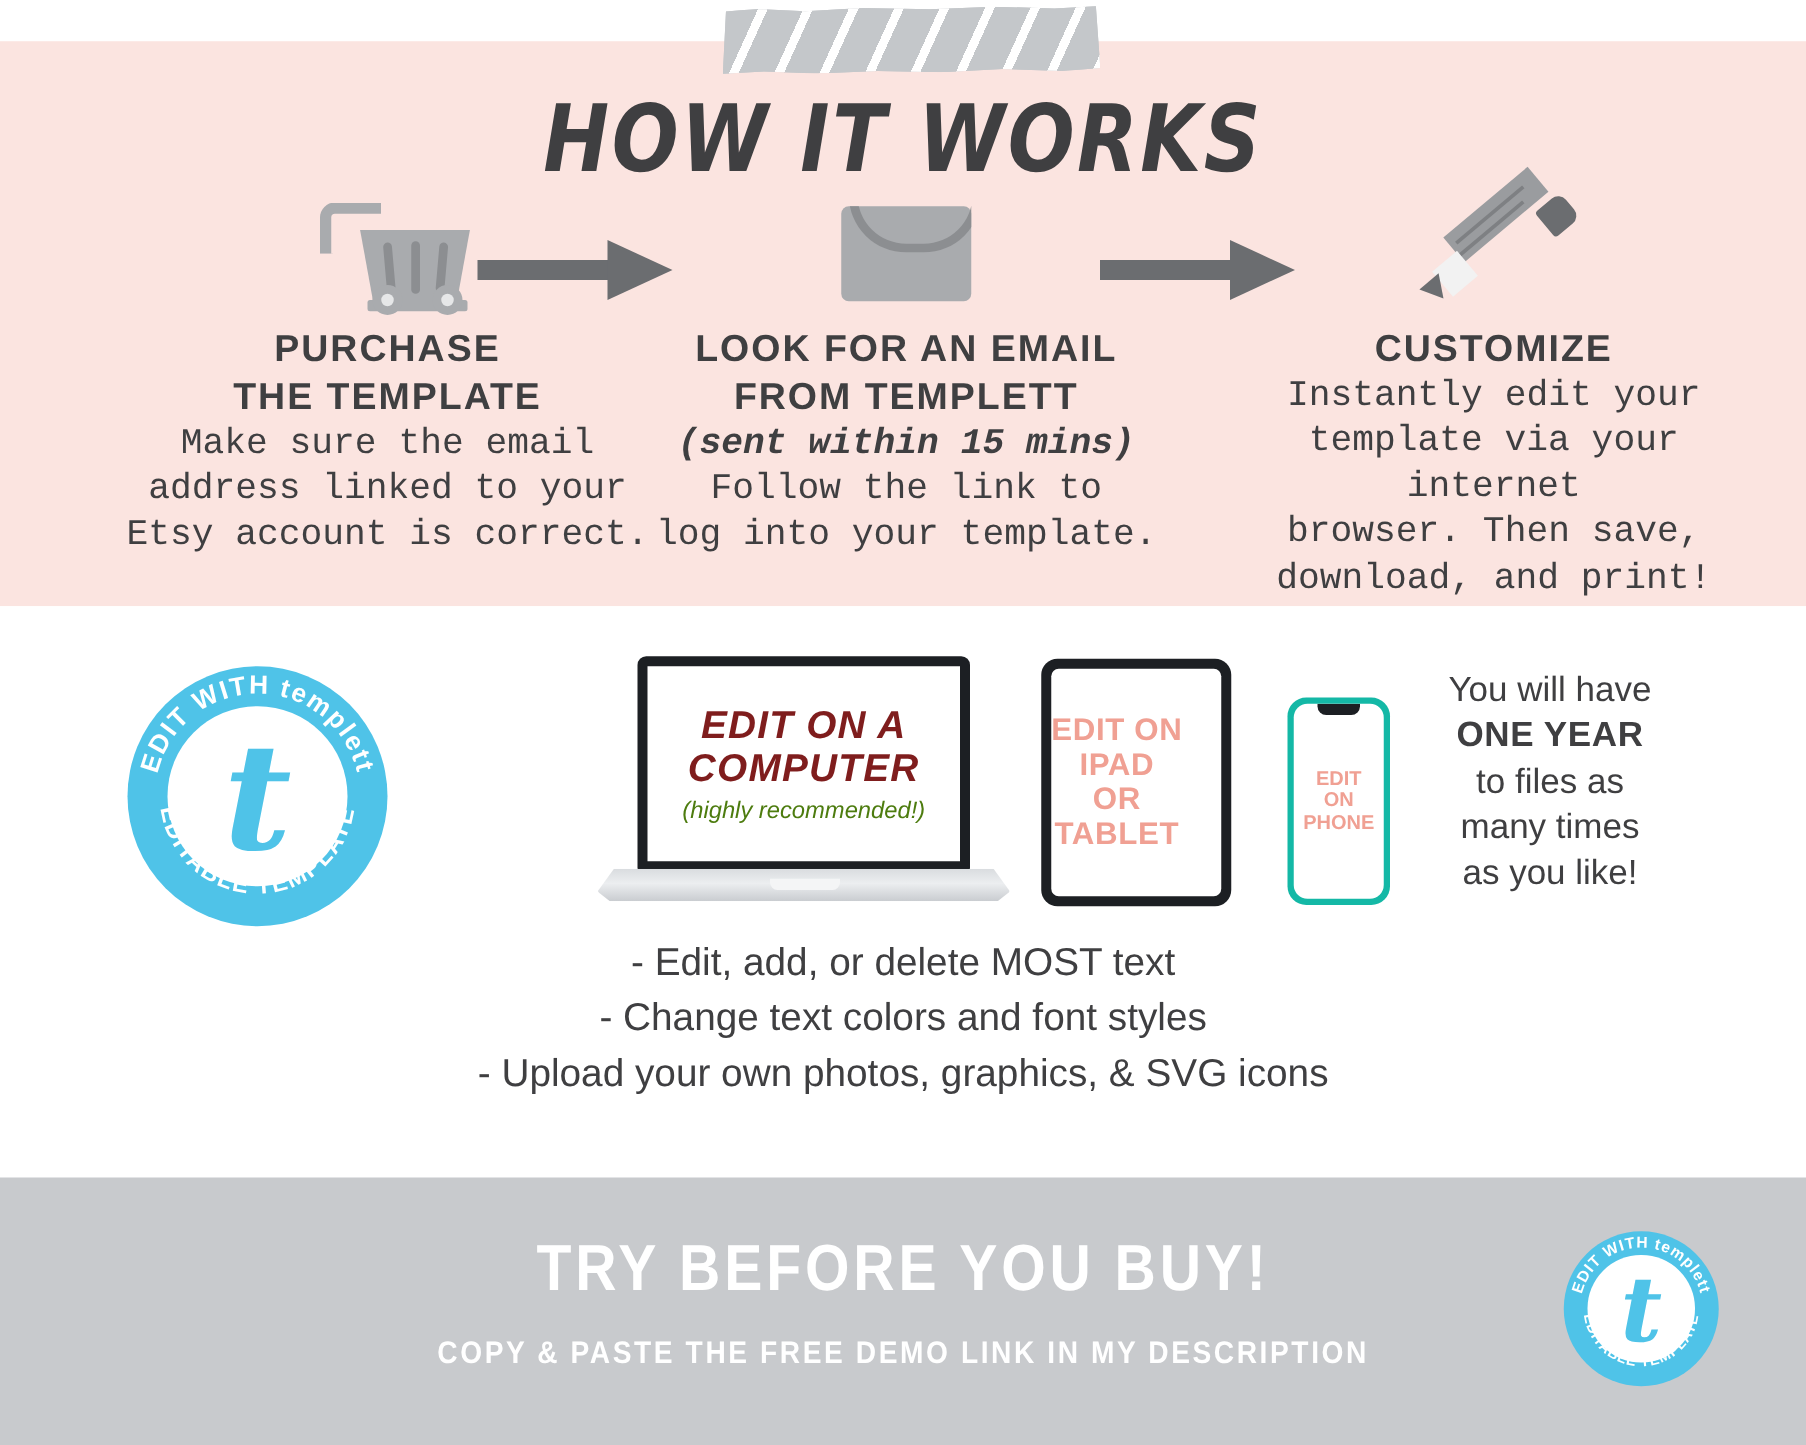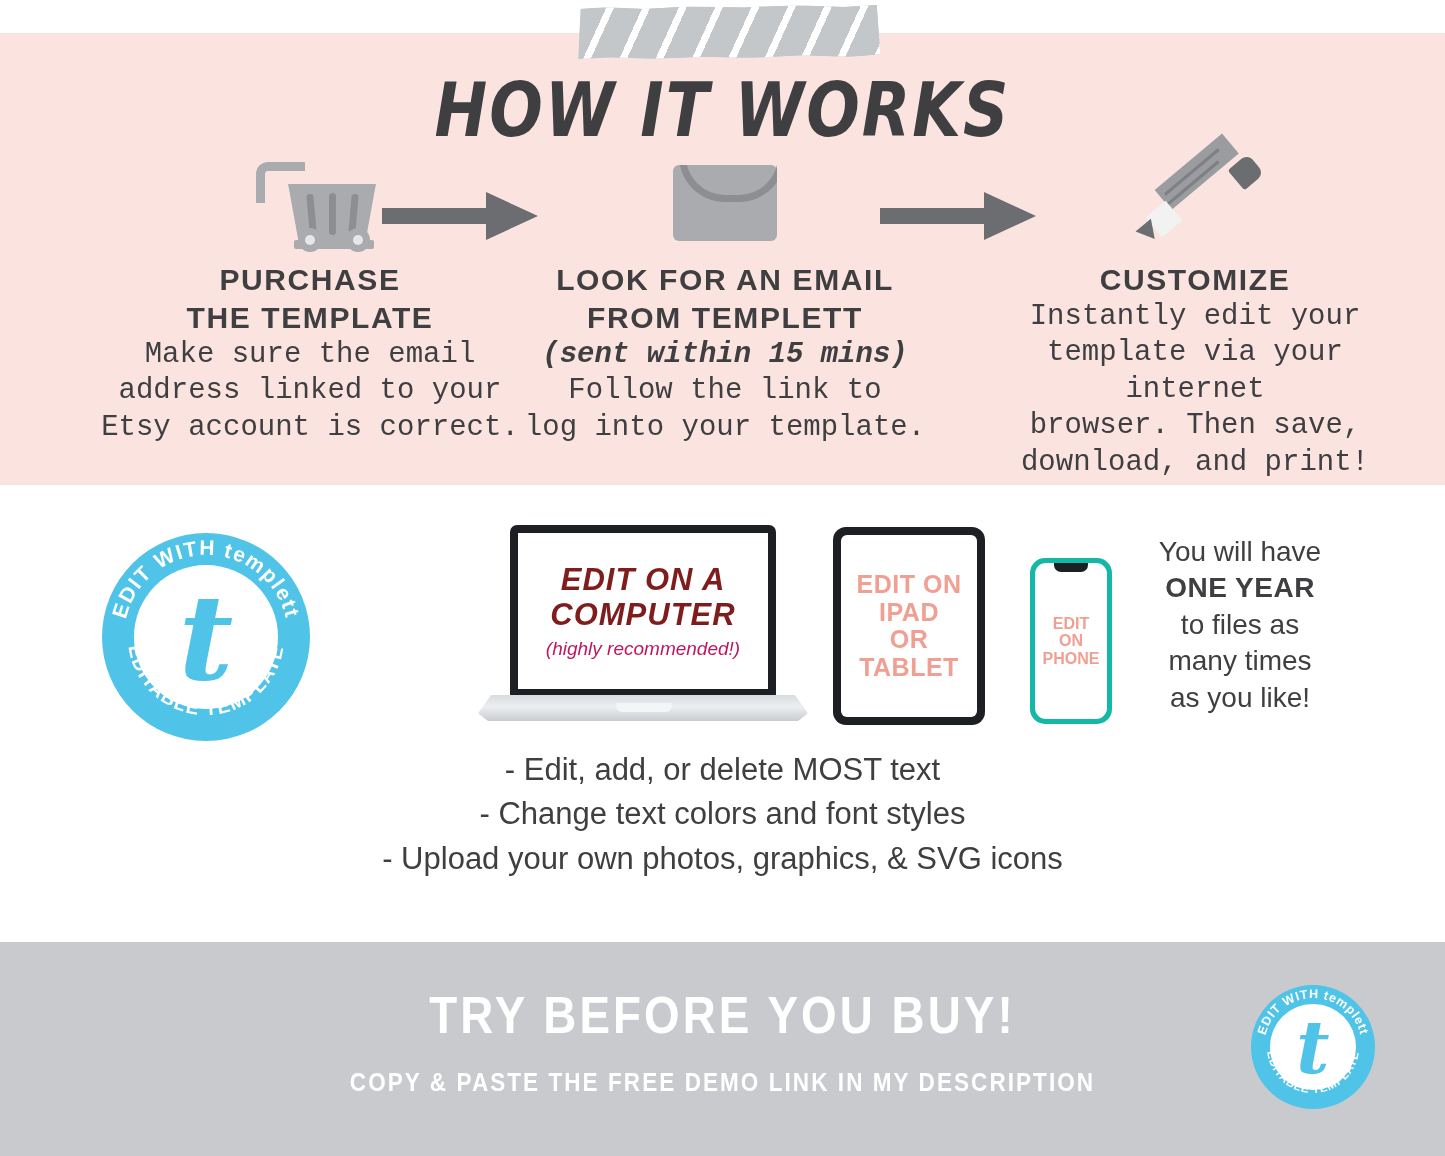--- a/index.html
+++ b/index.html
@@ -144,27 +144,27 @@
   .lap-screen{width:100%;height:100%;background:#fff;display:flex;flex-direction:column;
      align-items:center;justify-content:center;}
   .lap-base{position:absolute;left:0;top:170px;width:330px;height:26px;
      background:linear-gradient(#d9dcdf,#eceef0 45%,#c9ccd0);
      border-radius:3px 3px 11px 11px;
      clip-path:polygon(4% 0%,96% 0%,100% 70%,97% 100%,3% 100%,0% 70%);}
   .lap-notch{position:absolute;left:138px;top:178px;width:56px;height:9px;background:#f4f5f6;border-radius:0 0 6px 6px;}
   .screen-head{font-family:"Liberation Sans",sans-serif;font-weight:bold;
      font-size:31px;line-height:1.13;letter-spacing:1px;color:#7f1d1d;text-align:center;font-style:italic;}
   .screen-sub{font-family:"Liberation Sans",sans-serif;font-style:italic;
-     font-size:19px;color:#be185d;margin-top:6px;}
+     font-size:19px;color:#4d7c0f;margin-top:6px;}
 
   
   .tablet{position:absolute;left:833px;top:527px;width:152px;height:198px;
      background:#1c1f23;border-radius:13px;padding:8px;box-sizing:border-box;}
   .tablet-screen{width:100%;height:100%;background:#fff;border-radius:6px;
-     display:flex;align-items:center;justify-content:center;}
+     display:flex;align-items:center;justify-content:flex-start;}
   .tablet-txt{font-family:"Liberation Sans",sans-serif;font-weight:bold;
      font-size:25px;line-height:1.1;letter-spacing:.5px;color:#f0a093;text-align:center;}
 
   
   .phone{position:absolute;left:1030px;top:558px;width:82px;height:166px;
      background:#14b8a6;border-radius:15px;padding:5px;box-sizing:border-box;}
   .phone-screen{position:relative;width:100%;height:100%;background:#fff;border-radius:11px;
      display:flex;align-items:center;justify-content:center;overflow:hidden;}
   .phone-notch{position:absolute;left:50%;top:0;transform:translateX(-50%);
      width:34px;height:9px;background:#1c1f23;border-radius:0 0 7px 7px;}

